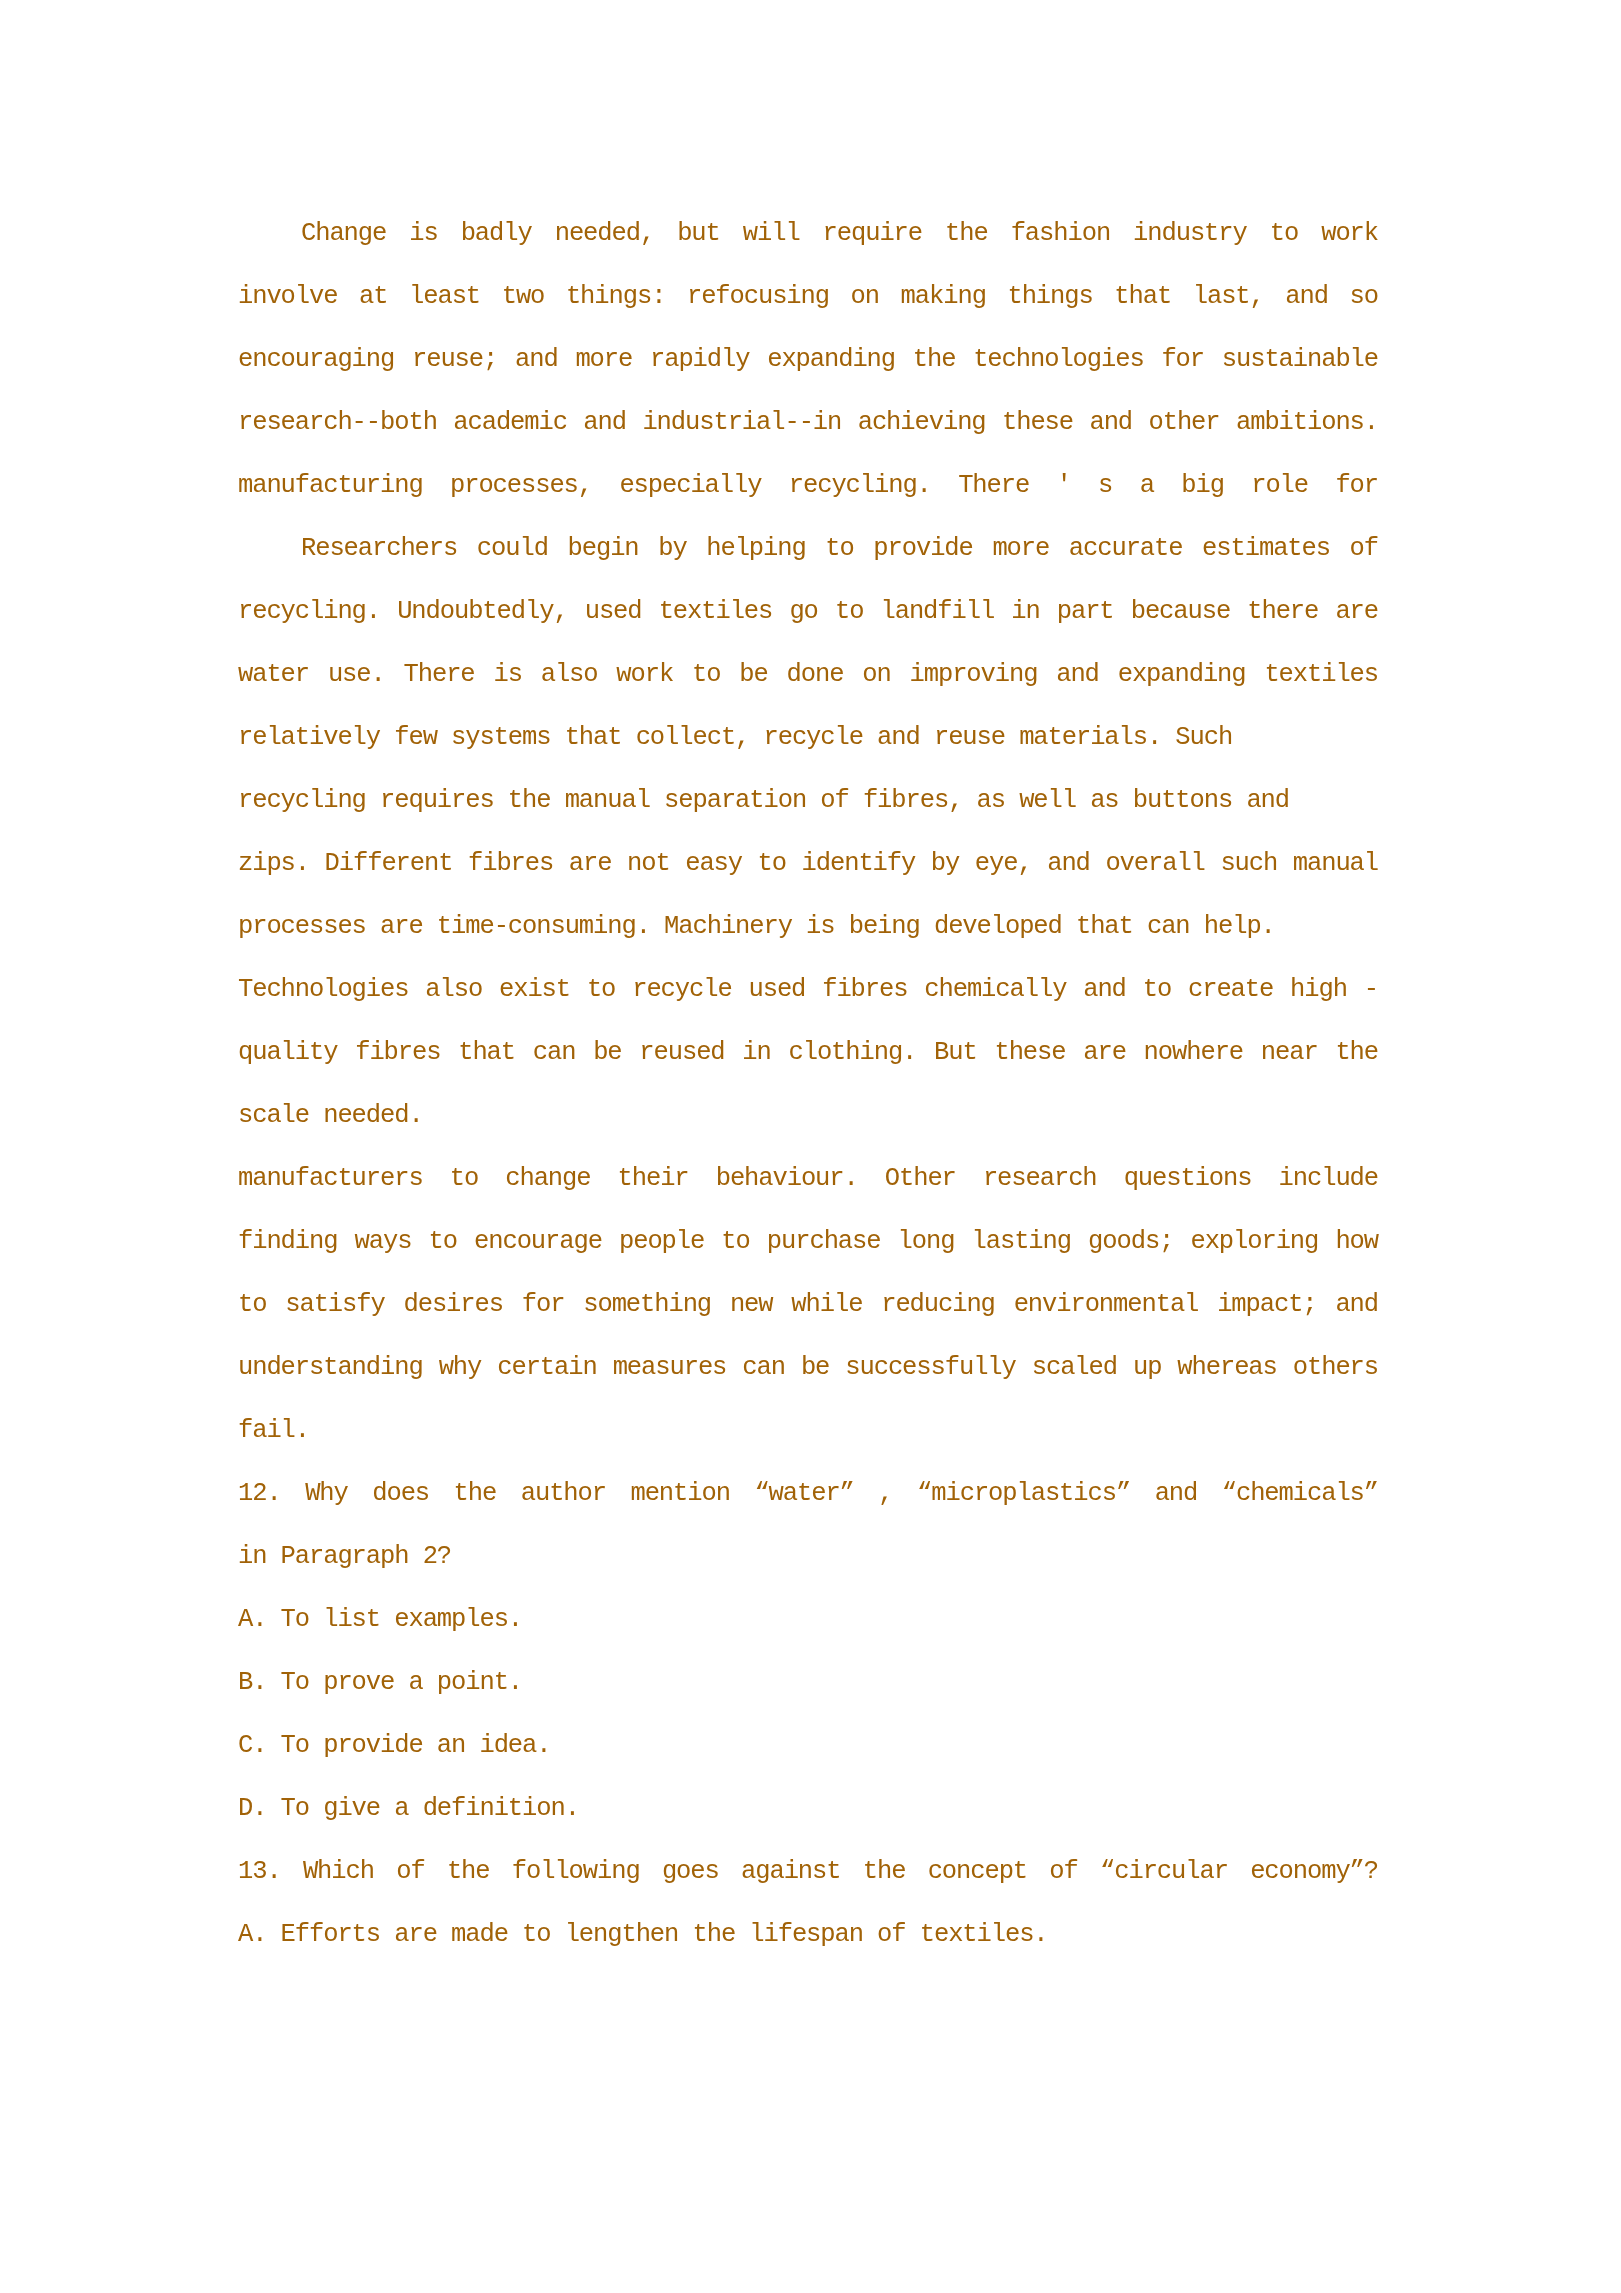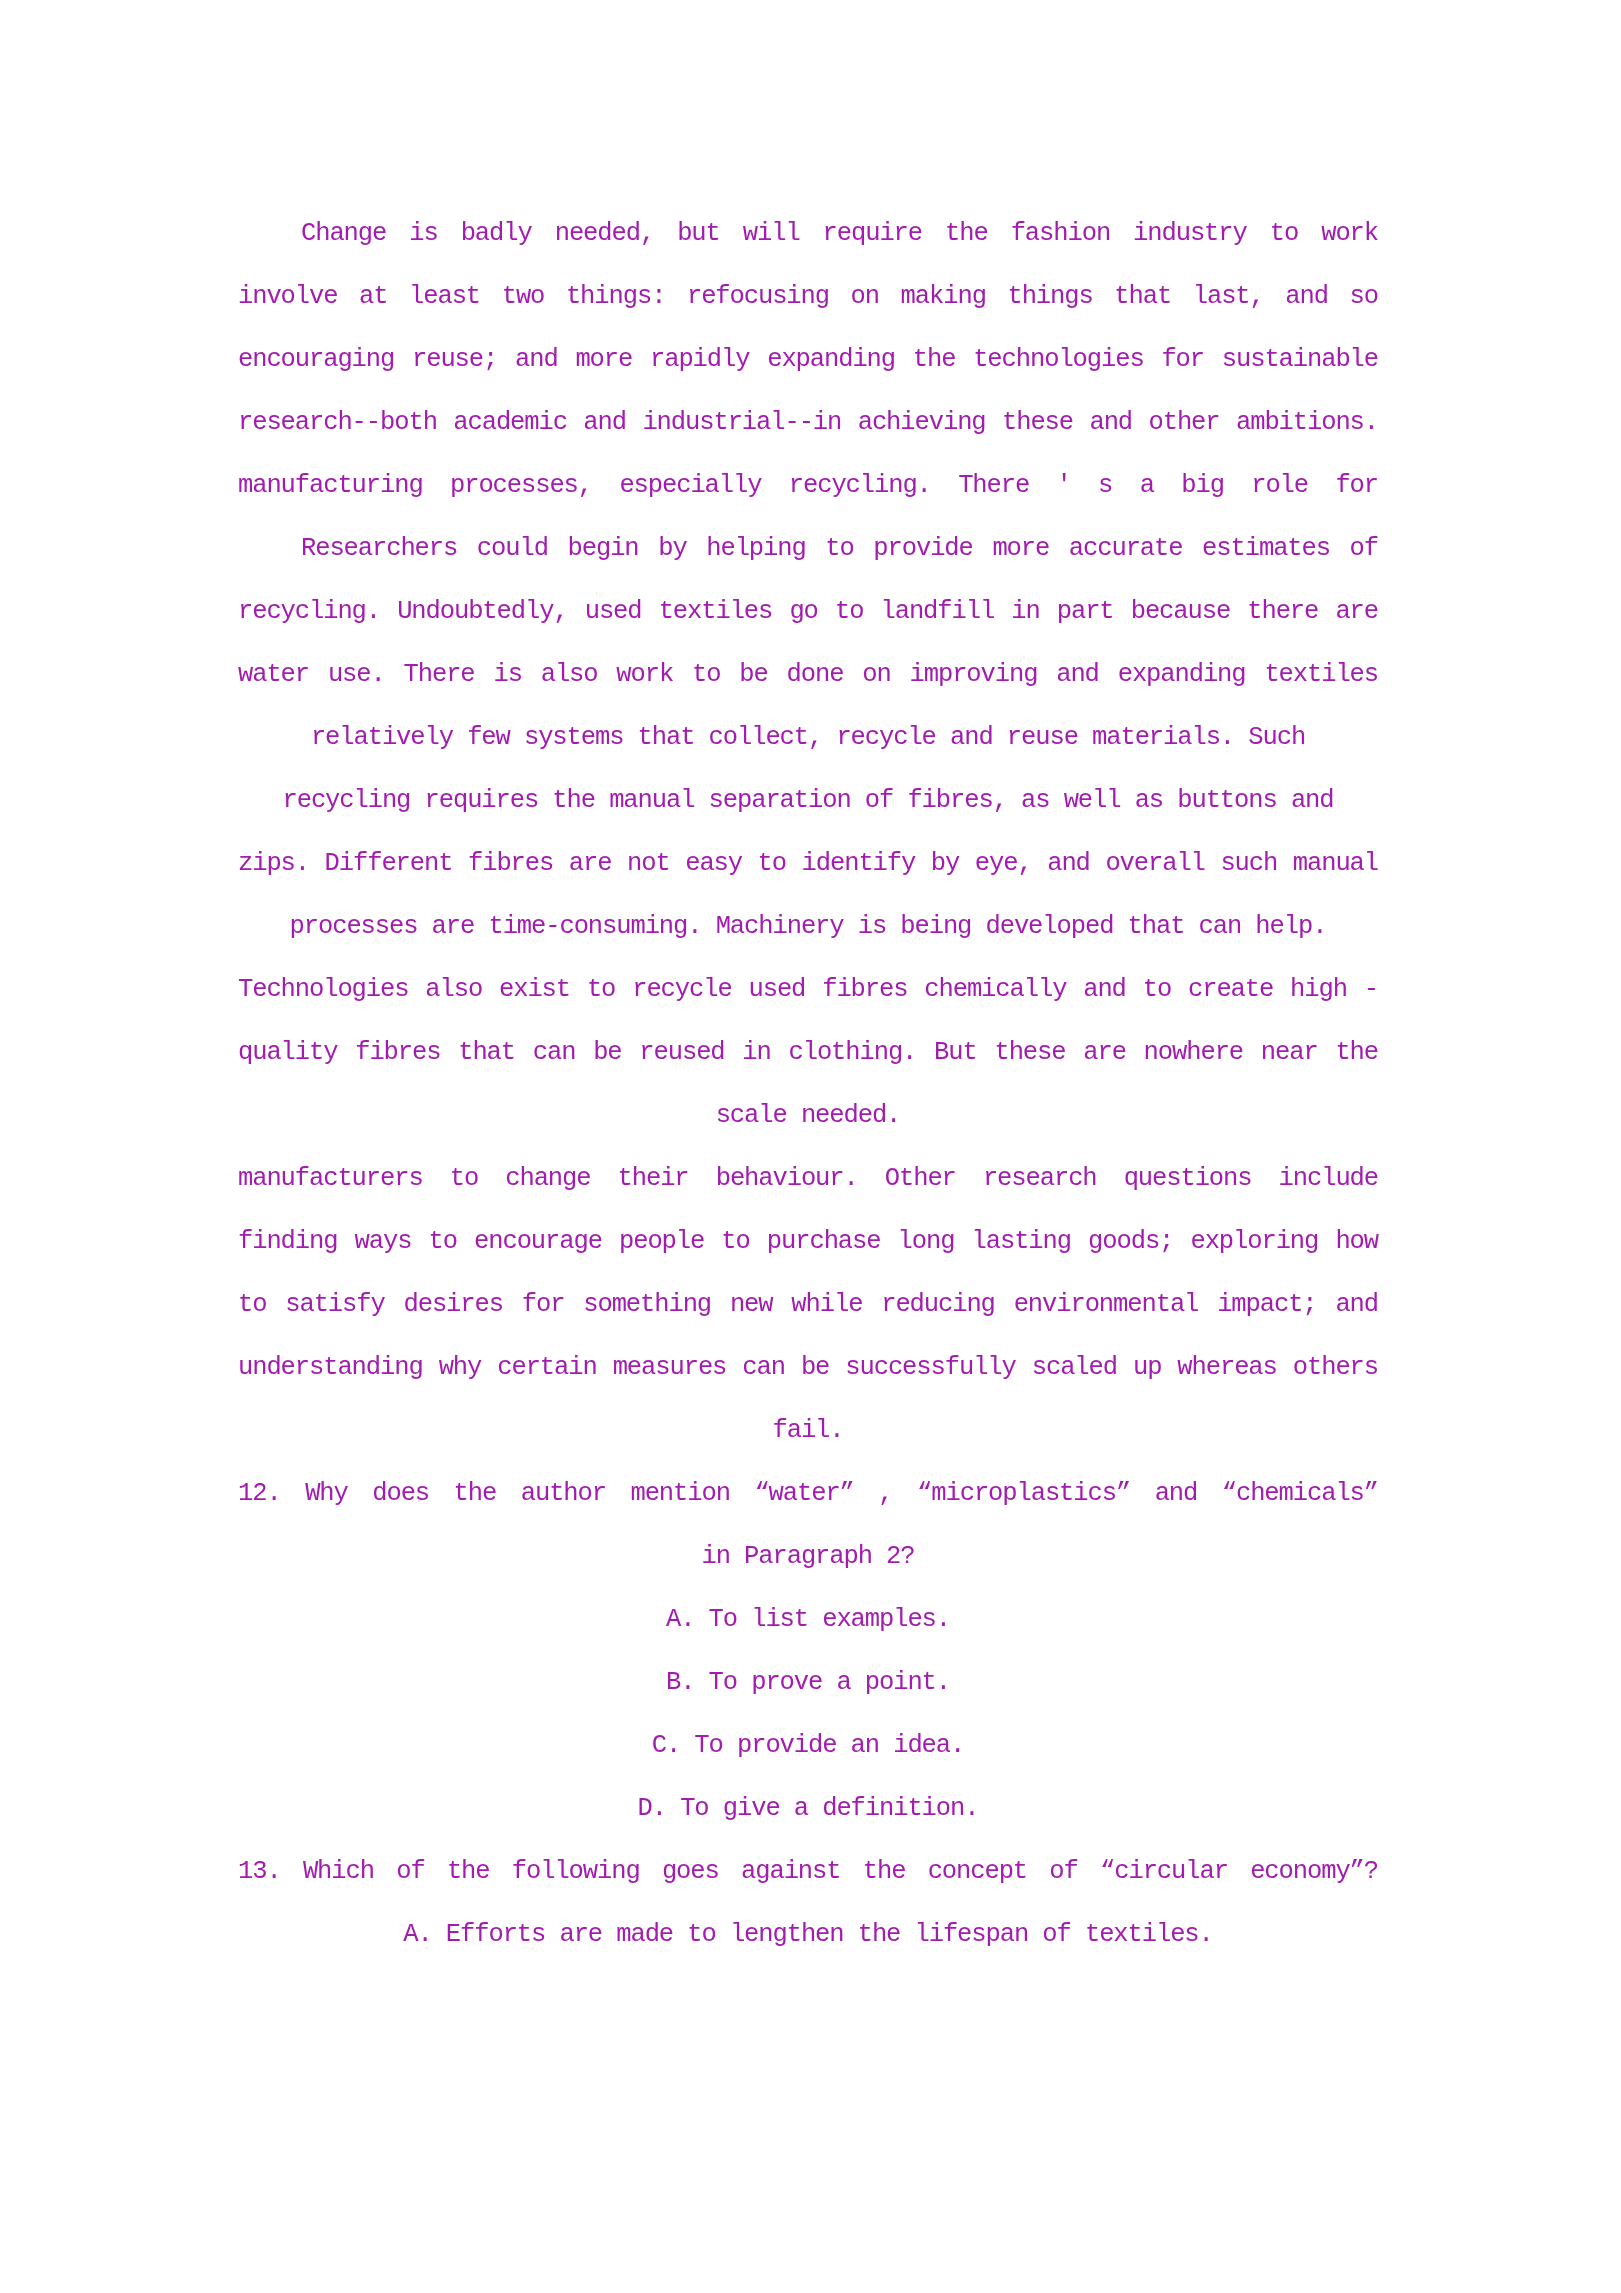--- a/index.html
+++ b/index.html
@@ -12,36 +12,36 @@
     background: #ffffff;
     position: relative;
     overflow: hidden;
     font-family: "Liberation Mono", "DejaVu Sans Mono", monospace;
   }
   .text-block {
     position: absolute;
     left: 238px;
     top: 202px;
     width: 1140px;
-    color: #a21caf;
+    color: #a16207;
     font-size: 25.5px;
     letter-spacing: -1.1px;
     line-height: 63px;
   }
   .line {
     height: 63px;
   }
   
   .j {
     text-align: justify;
     text-align-last: justify;
   }
   
   .l {
-    text-align: center;
+    text-align: left;
     white-space: pre;
   }
   
   .indent {
     text-indent: 63px;
   }
 </style>
 </head>
 <body>
 

